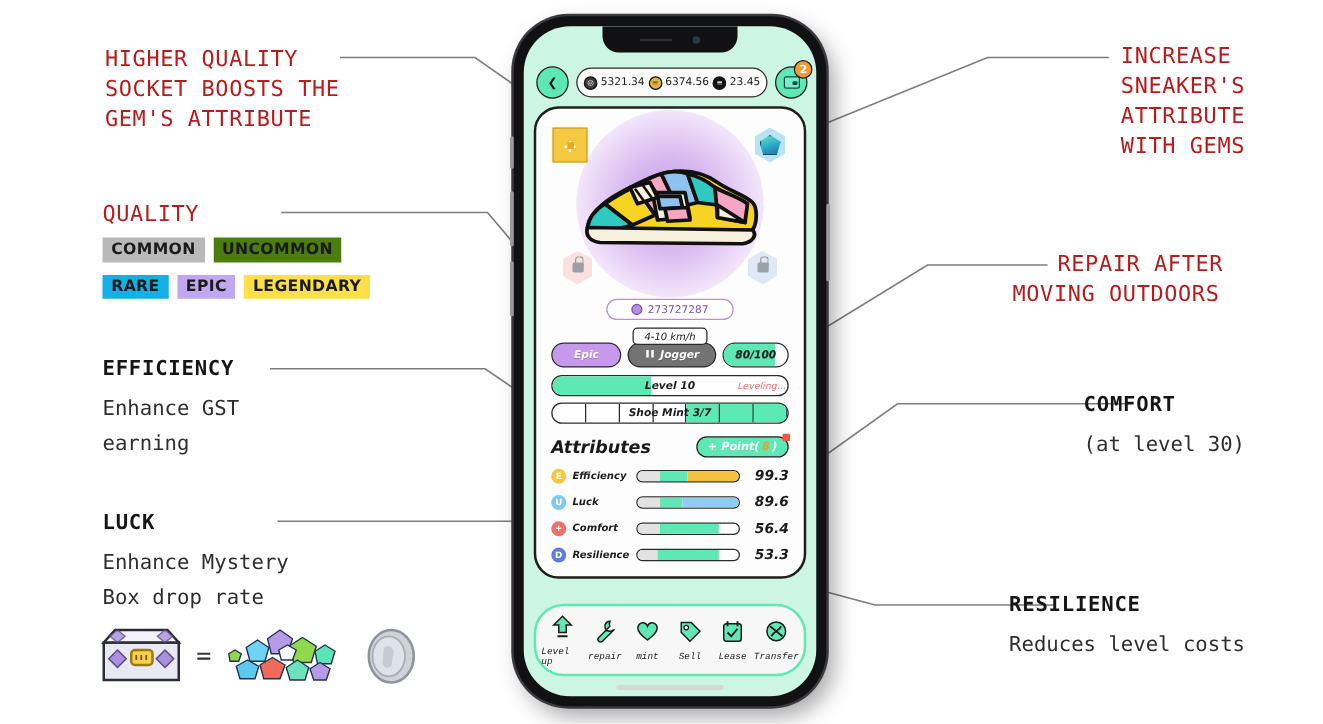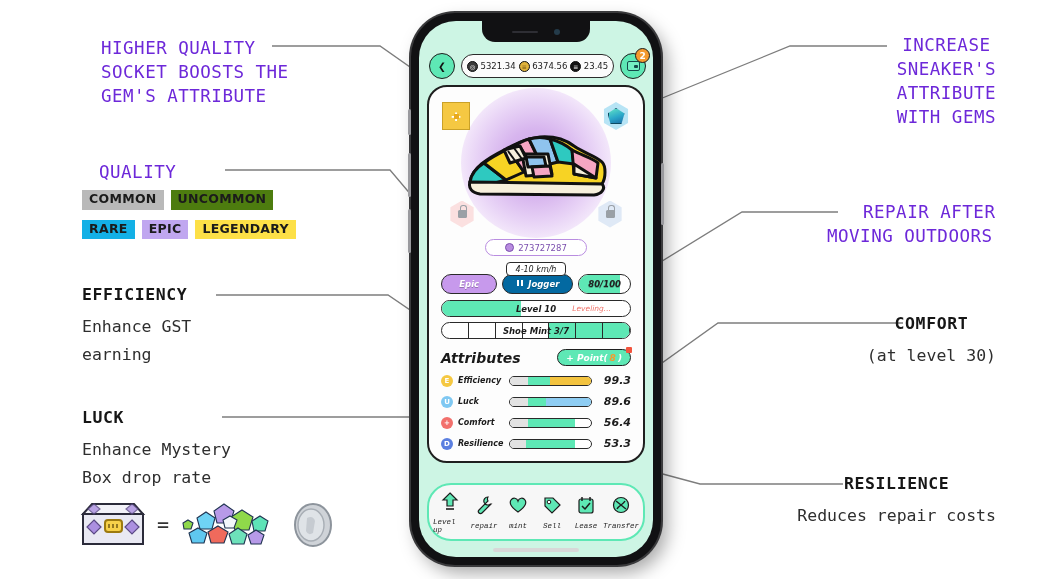--- a/index.html
+++ b/index.html
@@ -7,24 +7,24 @@
     width: 1058px; height: 579px;
     background: #ffffff;
     font-family: "DejaVu Sans Mono", "Liberation Mono", monospace;
     position: relative;
     overflow: hidden;
   }
   .stage { position: absolute; inset: 0; }
 
   
   .ann { position: absolute; color: #2b2b2b; font-family: "DejaVu Sans Mono","Liberation Mono",monospace; }
-  .ann-caps { font-size: 17.5px; line-height: 24px; letter-spacing: .5px; color: #6d28d9; margin-left: 17px; }
+  .ann-caps { font-size: 17.5px; line-height: 24px; letter-spacing: .5px; color: #b91c1c; }
   .ann-head { font-size: 16.5px; font-weight: bold; letter-spacing: .6px; color: #161616; }
   .ann-body { font-size: 16.5px; line-height: 28px; color: #2e2e2e; }
-  .right { text-align: center; }
+  .right { text-align: left; }
 
   .leader { position: absolute; background: none; pointer-events: none; }
 
   
   .chips { position: absolute; display: flex; flex-wrap: wrap; gap: 10px 7px; width: 235px; }
   .chip {
     font-family: "DejaVu Sans","Liberation Sans",sans-serif;
     font-size: 12.5px; font-weight: bold; letter-spacing: .3px;
     padding: 3px 7px 4px; color: #1b1b1b; line-height: 1;
   }
@@ -125,35 +125,35 @@
     background: #fff; display: flex; align-items: center; justify-content: center;
     font-family: "DejaVu Sans","Liberation Sans",sans-serif; font-size: 8px; font-style: italic; color: #222; position: relative; z-index: 3;
   }
   .tri-row { display: flex; align-items: center; justify-content: space-between; gap: 5px; }
   .tag {
     height: 20px; border: 1.5px solid #2a2a2a; border-radius: 11px; display: flex; align-items: center; justify-content: center;
     font-family: "DejaVu Sans","Liberation Sans",sans-serif; font-size: 8.5px; font-style: italic; font-weight: bold; color: #fff;
     text-shadow: 0 1px 0 rgba(0,0,0,.25);
   }
   .tag.epic { background: #c799ec; width: 62px; }
-  .tag.type { background: #0369a1; width: 78px; gap: 3px; }
+  .tag.type { background: #737373; width: 78px; gap: 3px; }
   .tag.dur  { background: #fff; color: #222; width: 58px; position: relative; overflow: hidden; }
   .tag.dur i { position: absolute; left: 0; top: 0; bottom: 0; width: 80%; background: #5ee8b5; }
   .tag.dur span { position: relative; z-index: 2; }
 
   .bar-row {
     margin-top: 6px; height: 17px; border: 1.5px solid #2a2a2a; border-radius: 9px; background: #fff;
     position: relative; overflow: hidden; display: flex; align-items: center;
   }
   .bar-row .fill { position: absolute; left: 0; top: 0; bottom: 0; background: #5ee8b5; }
   .bar-row .lbl {
     position: relative; z-index: 2; width: 100%; text-align: center;
     font-family: "DejaVu Sans","Liberation Sans",sans-serif; font-size: 8.5px; font-style: italic; font-weight: bold; color: #1c1c1c;
   }
-  .bar-row .rt { position: absolute; right: 19px; z-index: 2; font-family: "DejaVu Sans","Liberation Sans",sans-serif; font-size: 7.5px; font-style: italic; color: #f0736a; }
+  .bar-row .rt { position: absolute; right: 1px; z-index: 2; font-family: "DejaVu Sans","Liberation Sans",sans-serif; font-size: 7.5px; font-style: italic; color: #f0736a; }
   .seg-row { margin-top: 5px; height: 17px; border: 1.5px solid #2a2a2a; border-radius: 9px; background: #fff; position: relative; overflow: hidden; display: flex; }
   .seg-row .seg { flex: 1; border-right: 1.2px solid #2a2a2a; }
   .seg-row .seg:last-child { border-right: none; }
   .seg-row .seg.on { background: #5ee8b5; }
   .seg-row .lbl { position: absolute; inset: 0; display: flex; align-items: center; justify-content: center;
     font-family: "DejaVu Sans","Liberation Sans",sans-serif; font-size: 8.5px; font-style: italic; font-weight: bold; color: #1c1c1c; }
 
   
   .attr-head { display: flex; align-items: center; justify-content: space-between; margin: 10px 0 4px; }
   .attr-title { font-family: "DejaVu Sans","Liberation Sans",sans-serif; font-size: 14px; font-weight: bold; font-style: italic; color: #1a1a1a; }
@@ -291,21 +291,21 @@
   <div class="ann right" style="right:62px;top:314px;">
     <div class="ann-head">COMFORT</div>
     <div class="ann-body" style="margin-top:9px;">
       <div>(at level 30)</div>
     </div>
   </div>
 
   <div class="ann right" style="right:62px;top:474px;">
     <div class="ann-head">RESILIENCE</div>
     <div class="ann-body" style="margin-top:9px;">
-      <div>Reduces repair costs</div>
+      <div>Reduces level costs</div>
     </div>
   </div>
 
   <div class="phone">
     <div class="side-btn sb1"></div>
     <div class="side-btn sb2"></div>
     <div class="side-btn sb3"></div>
     <div class="side-btn-r"></div>
 
     <div class="phone-inner">

